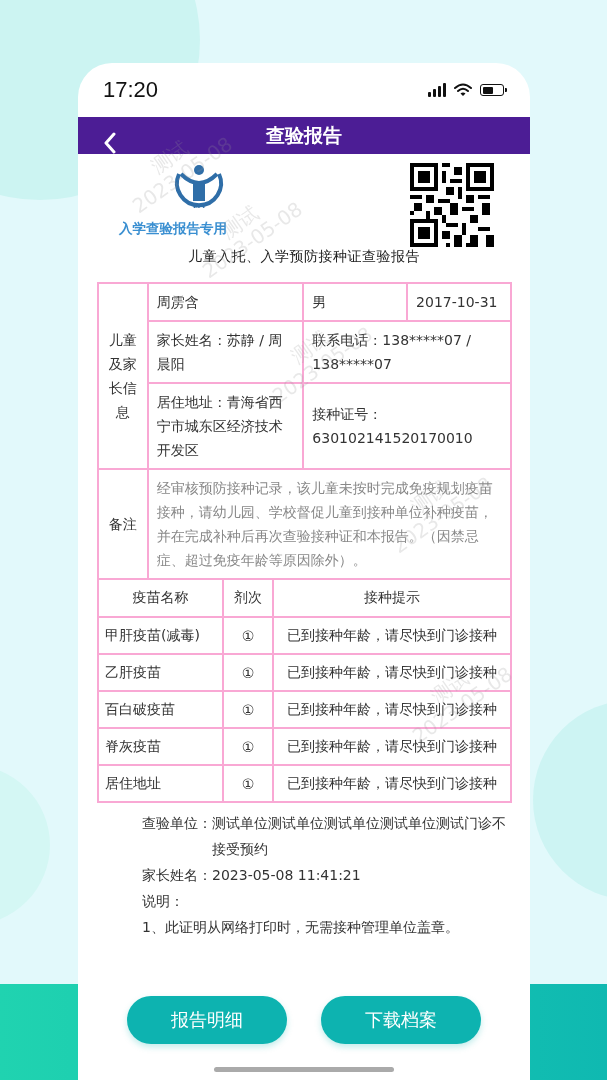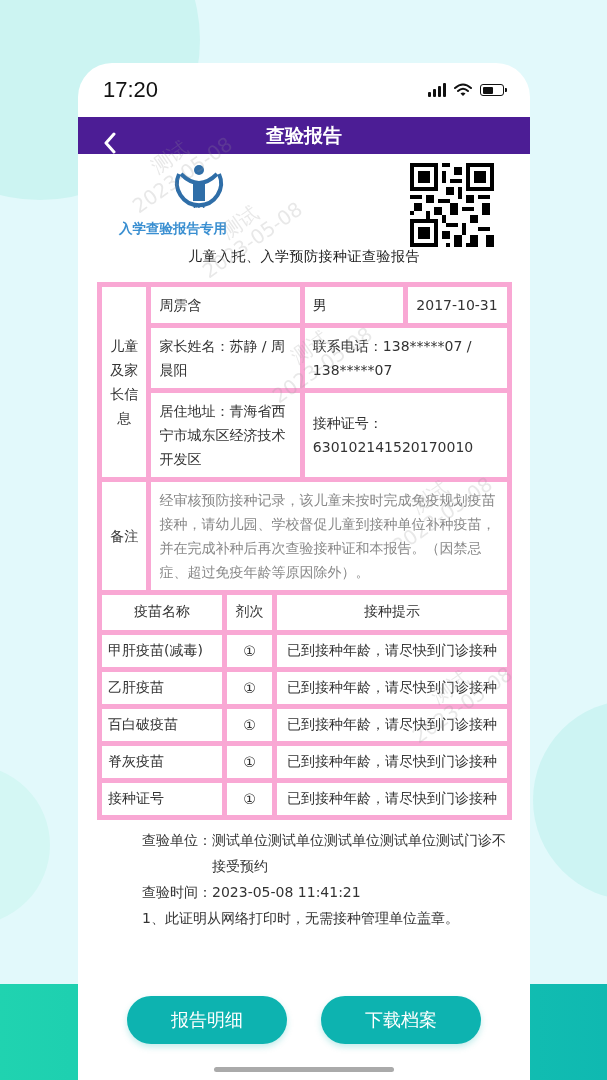--- a/index.html
+++ b/index.html
@@ -36,21 +36,21 @@
   .watermark { position: absolute; color: rgba(150,150,150,0.22); font-size: 20px; line-height: 22px; transform: rotate(-35deg); pointer-events: none; white-space: pre; text-align: center; z-index: 5; }
 
   .header-row { position: relative; height: 100px; }
   .logo { position: absolute; left: 0; top: 10px; width: 130px; text-align: right; font-weight: bold; }
   .logo-caption { color: #3a8fd1; font-size: 13.5px; margin-top: 2px; }
   .qr { position: absolute; right: 17px; top: 9px; width: 84px; height: 84px; }
 
   .report-title { text-align: center; font-size: 14px; color: #222; margin: -6px 0 16px 0; letter-spacing: 0.5px; }
 
   table { border-collapse: collapse; width: 415px; font-size: 14px; color: #333; }
-  td, th { border: 5px solid #f9a8d4; font-weight: normal; }
+  td, th { border: 2px solid #f9a8d4; font-weight: normal; }
   .info td { padding: 6px 8px; line-height: 24px; vertical-align: middle; }
   .info .side { width: 50px; text-align: center; padding: 0 6px; }
   .note-text { color: #888; }
   .vax th { height: 37px; text-align: center; }
   .vax td { height: 37px; padding: 0 6px; }
   .vax .c { text-align: center; }
 
   .footer-text { font-size: 14px; color: #333; line-height: 26px; margin-top: 7px; margin-left: 45px; }
   .kv { display: flex; }
   .kv .k { flex: 0 0 70px; }
@@ -216,36 +216,37 @@
         <td>百白破疫苗</td>
         <td class="c">①</td>
         <td class="c">已到接种年龄，请尽快到门诊接种</td>
       </tr>
       <tr>
         <td>脊灰疫苗</td>
         <td class="c">①</td>
         <td class="c">已到接种年龄，请尽快到门诊接种</td>
       </tr>
       <tr>
-        <td>接种证号</td>
+        <td>居住地址</td>
         <td class="c">①</td>
         <td class="c">已到接种年龄，请尽快到门诊接种</td>
       </tr>
     </tbody>
       </table>
 
     <div class="footer-text">
       <div class="kv">
         <span class="k">查验单位：</span>
         <span class="v">测试单位测试单位测试单位测试单位测试门诊不接受预约</span>
       </div>
       <div class="kv">
-        <span class="k">查验时间：</span>
+        <span class="k">家长姓名：</span>
         <span class="v">2023-05-08 11:41:21</span>
       </div>
+      <div>说明：</div>
       <div>1、此证明从网络打印时，无需接种管理单位盖章。</div>
     </div>
   </div>
 
   <div class="btn-row">
     <div class="btn left">报告明细</div>
     <div class="btn right">下载档案</div>
     <div class="home-ind"></div>
   </div>
 </div>

